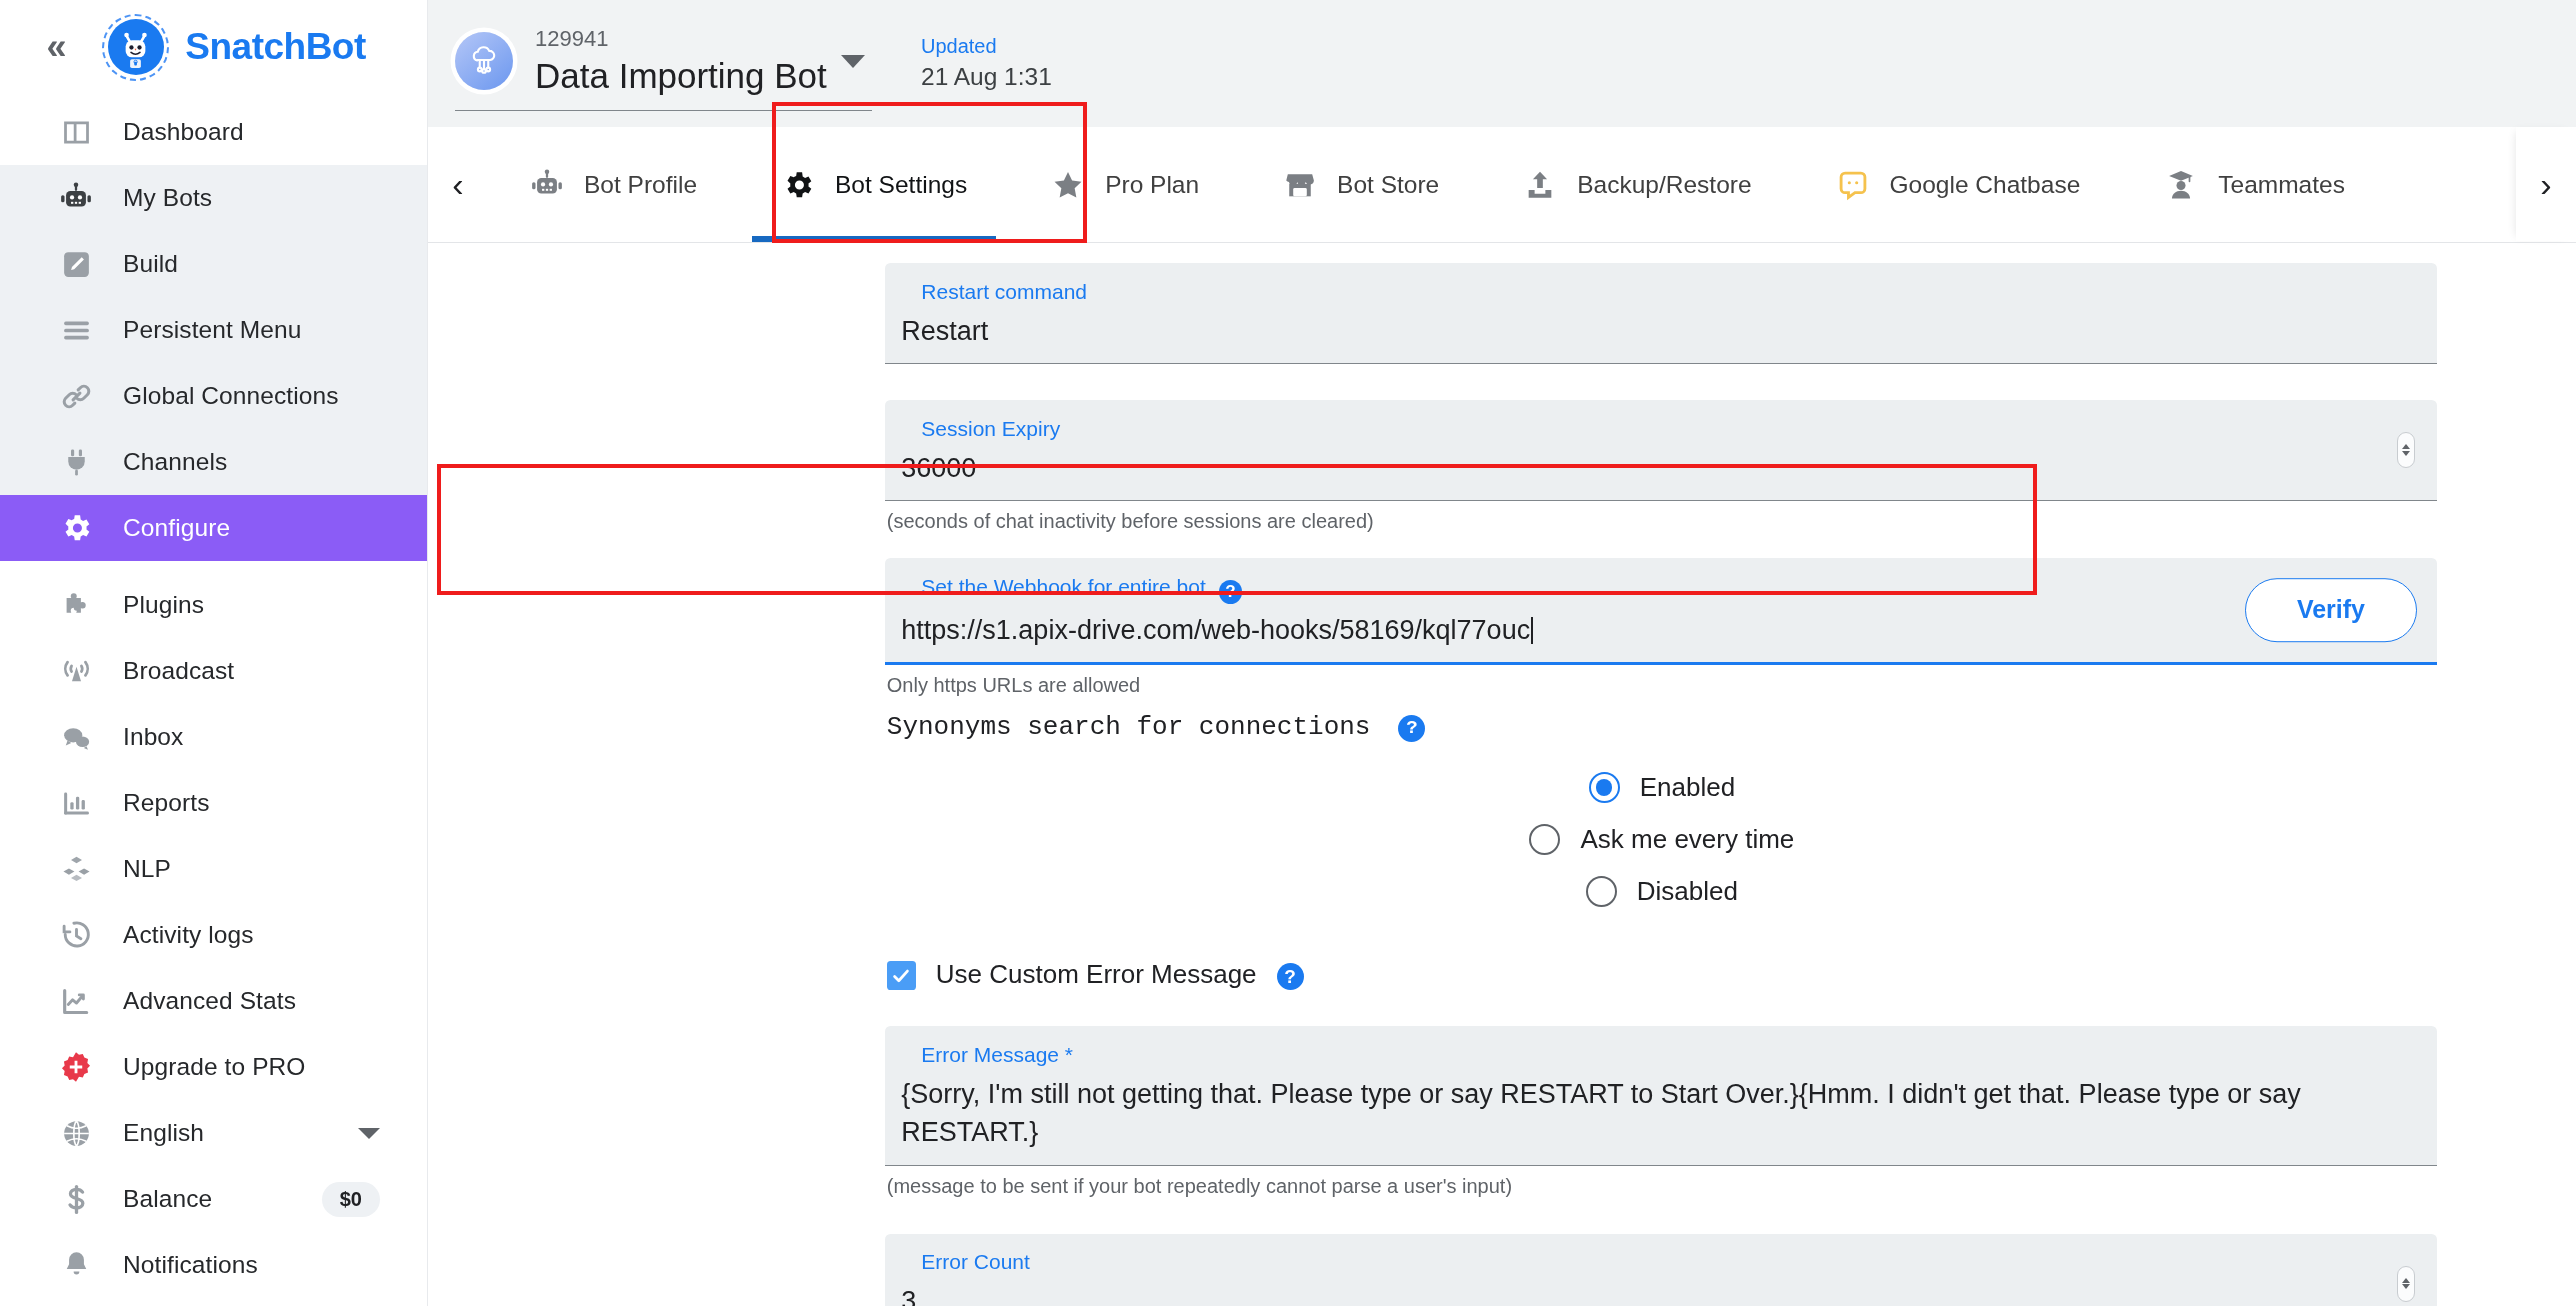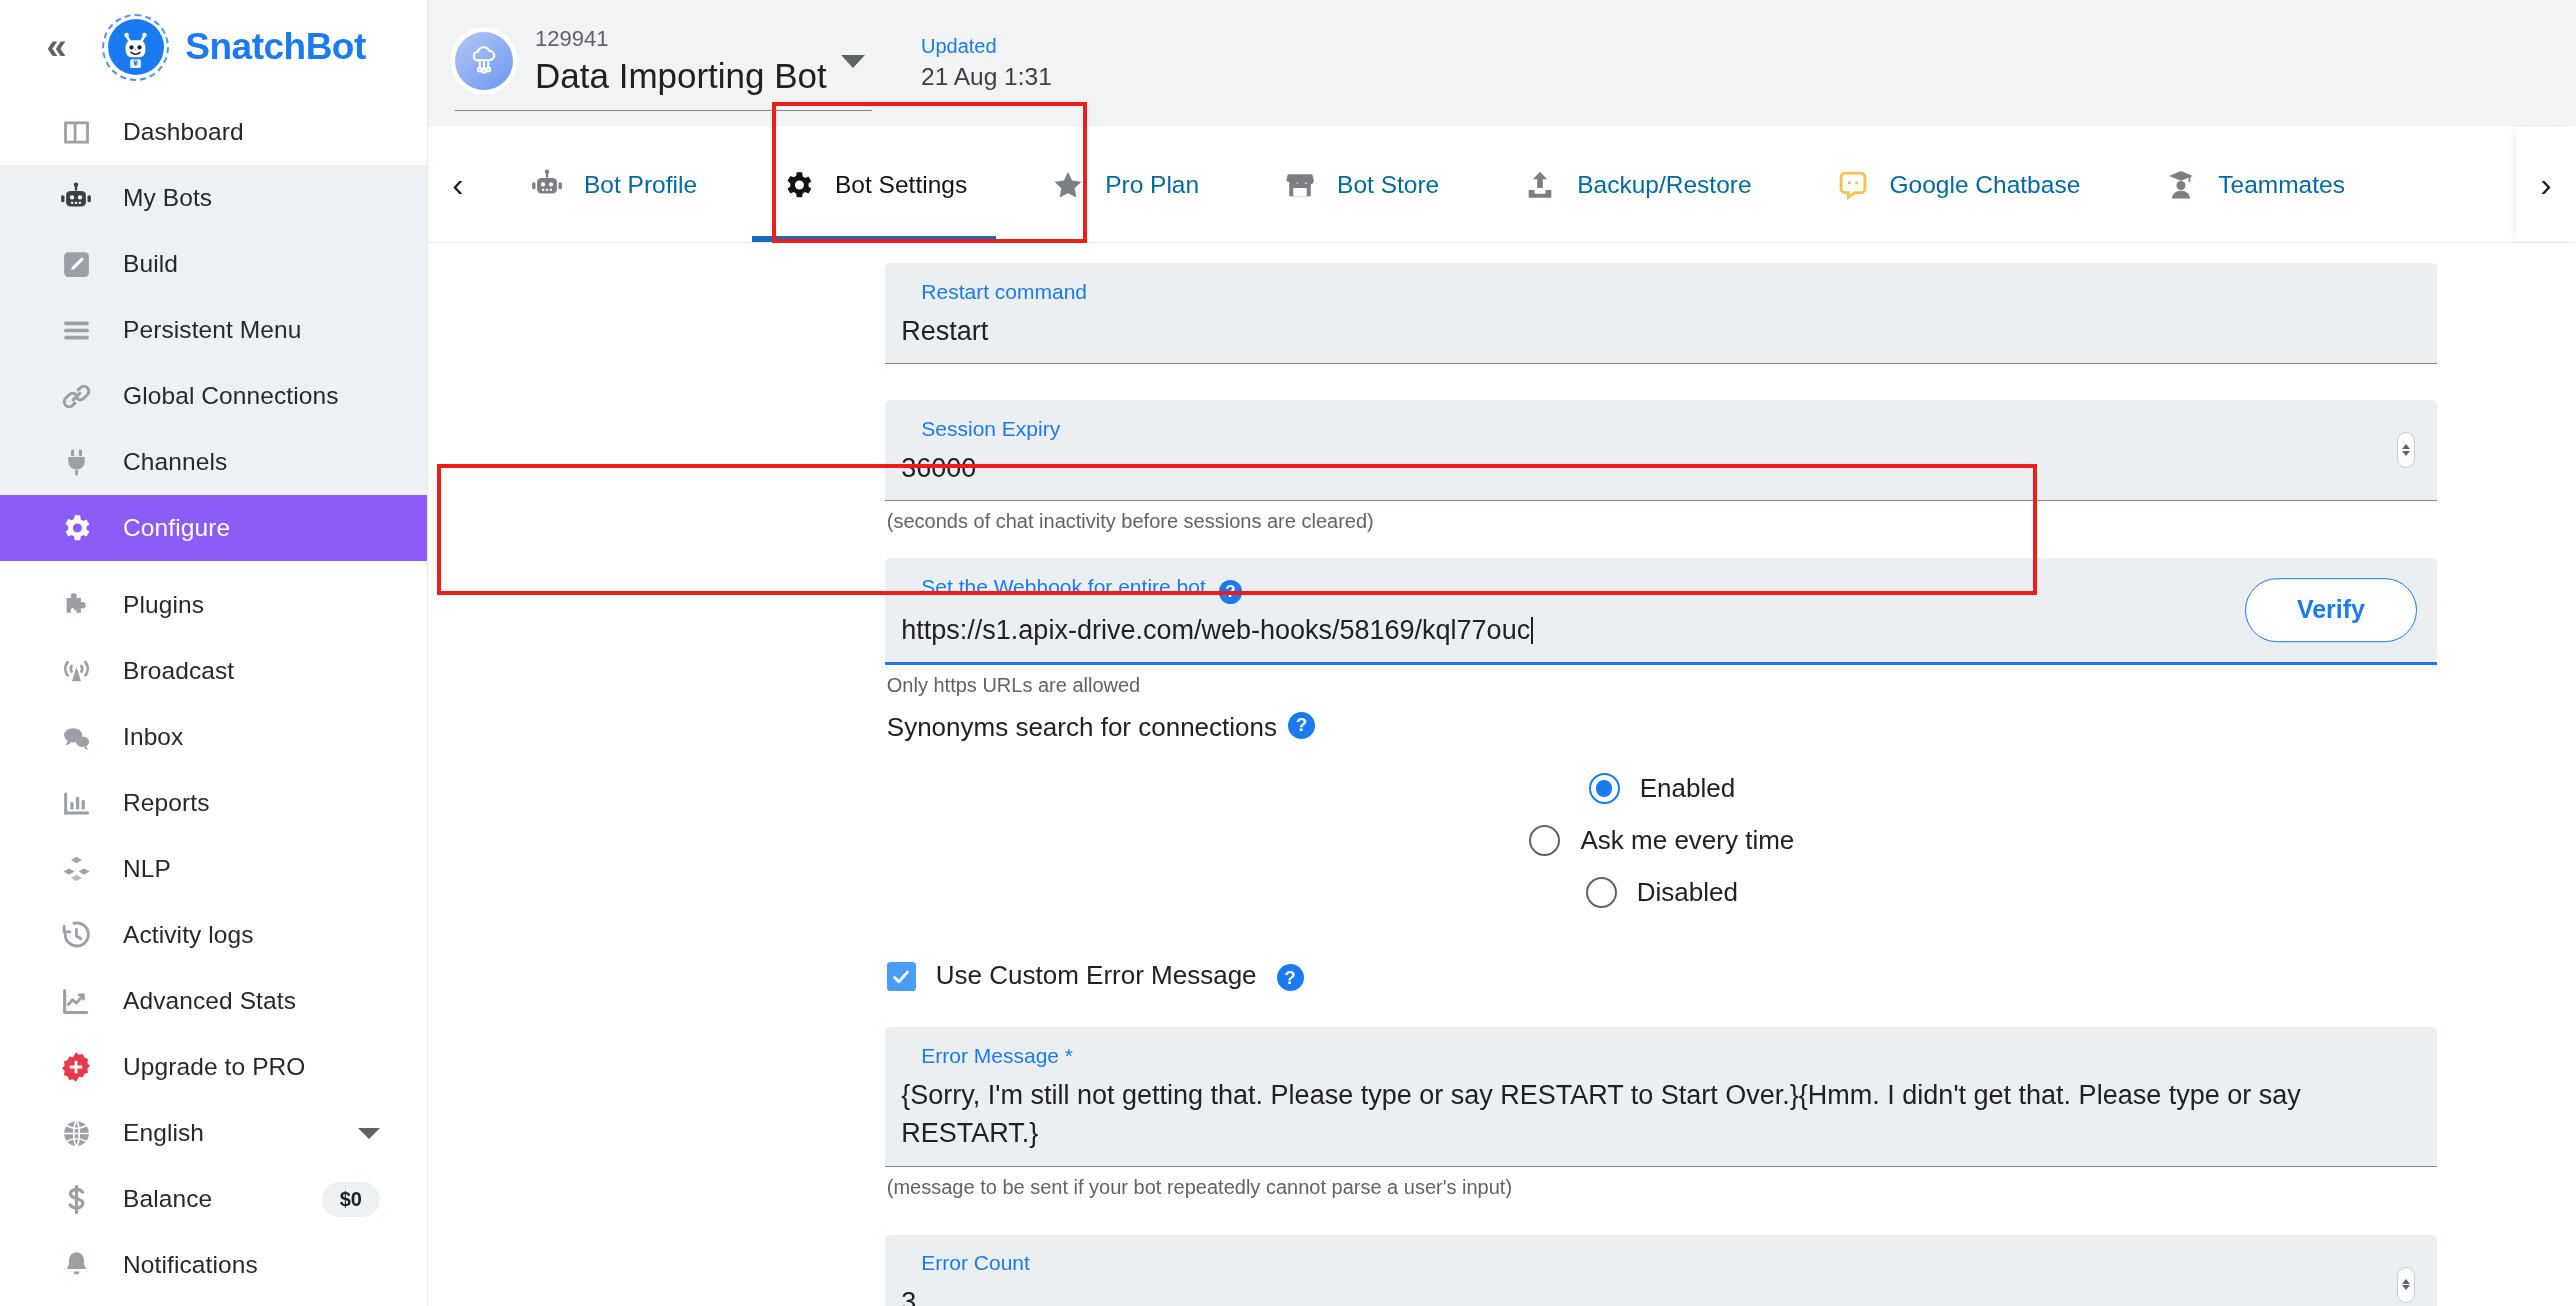--- a/index.html
+++ b/index.html
@@ -147,21 +147,21 @@
     box-shadow: -5.4px 0 9px -5.4px rgba(0,0,0,.12);
   }
   .tabs { display: flex; align-items: stretch; flex: 1 1 auto; overflow: hidden; }
   .tab {
     display: flex; align-items: center; gap: 20px;
     padding: 0 42px;
     cursor: pointer; position: relative;
     white-space: nowrap;
   }
   .tab .t-ico { display: flex; align-items: center; color: #7b7f84; }
-  .tab .t-lbl { font-size: 24.5px; color: #0369a1; }
+  .tab .t-lbl { font-size: 24.5px; color: #404040; }
   .tab.active .t-lbl { color: #111315; font-weight: 500; }
   .tab.active .t-ico { color: #111315; }
   .tab.active::after {
     content: ""; position: absolute; left: 12.7px; right: 12.7px; bottom: 0;
     height: 6.3px; background: #1769c1;
   }
 
   
   .content {
     flex: 1 1 auto;
@@ -218,23 +218,24 @@
     border-radius: 40px; padding: 16.3px 51px;
     cursor: pointer;
     font-family: "Liberation Sans", sans-serif;
   }
 
   .gap-28 { height: 25px; }
   .gap-40 { height: 36px; }
   .gap-16 { height: 14.5px; }
 
   .section-title {
-    display: flex; align-items: flex-start; gap: 11px;
+    display: flex; align-items: flex-end; gap: 28px;
     font-size: 26px; color: #202124;
     padding: 14.5px 0 5.4px 1.8px;
+    font-family: Liberation Mono, monospace;
   }
   .help-ico {
     width: 27px; height: 27px; border-radius: 50%;
     background: #1a7af0; color: #ffffff;
     font-size: 19px; font-weight: bold;
     display: inline-flex; align-items: center; justify-content: center;
     flex: 0 0 27px; cursor: pointer;
   }
 
   .radio-row {

